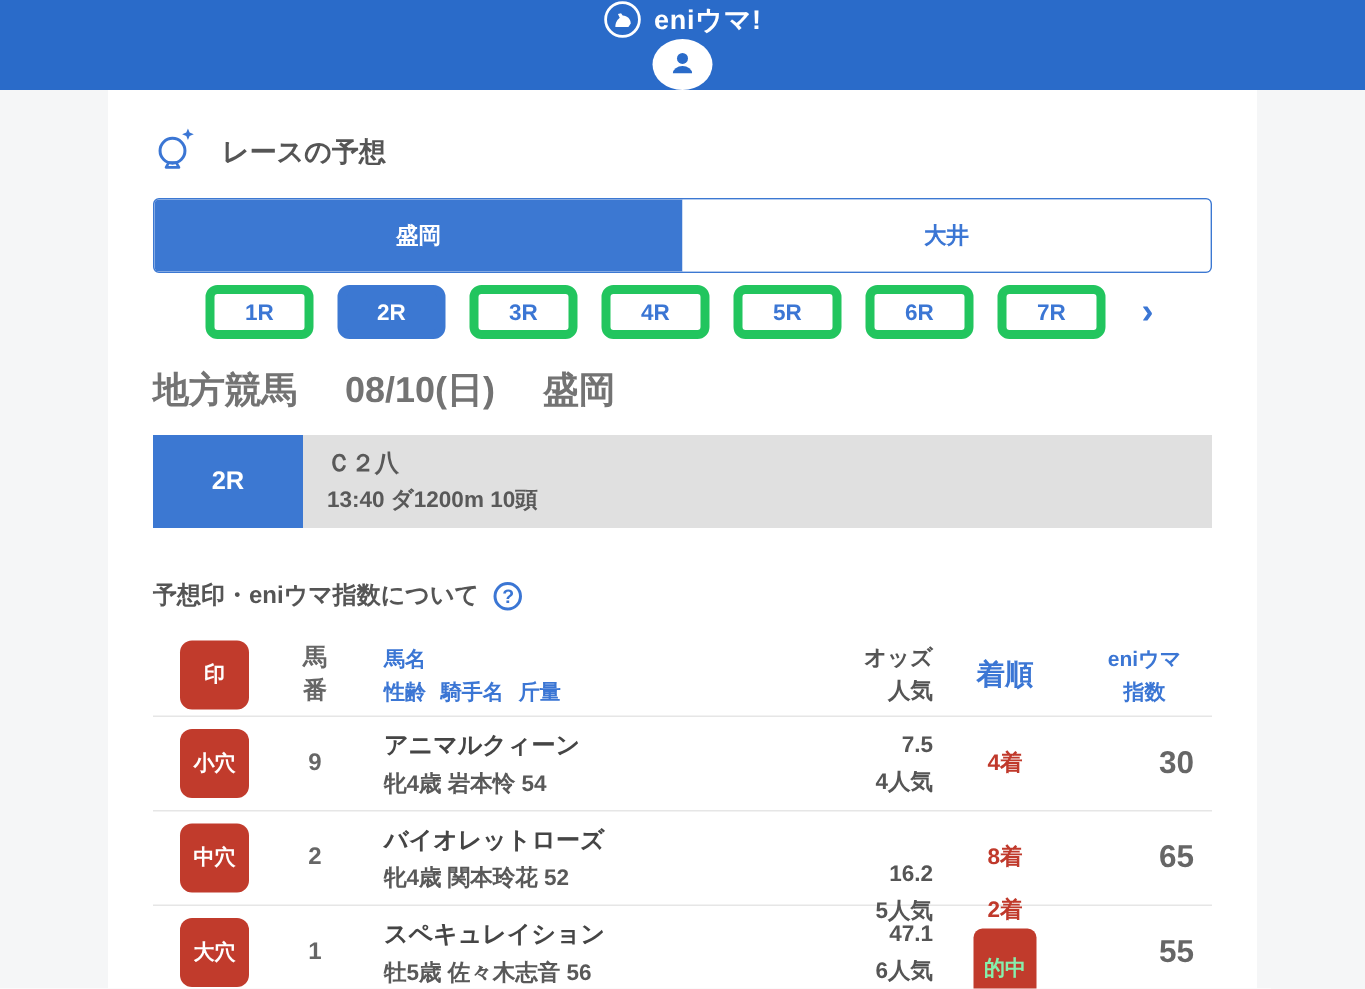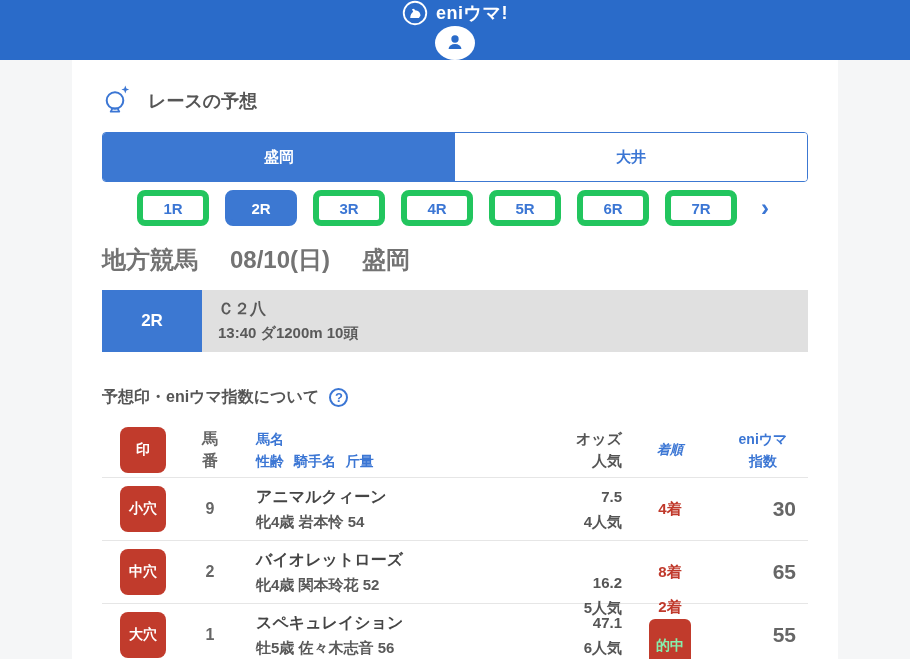--- a/index.html
+++ b/index.html
@@ -180,21 +180,21 @@
       </div>
       <div class="col-name hdr-name">
         <span class="hline">馬名</span>
         <span class="hline hline2">性齢 騎手名 斤量</span>
       </div>
       <div class="col-odds" style="line-height:22px;">
         <span class="hline">オッズ</span>
         <span class="hline">人気</span>
       </div>
       <div class="col-result">
-        <span style="color:#3b76d4;font-size:13px;font-style:italic;">着順</span>
+        <span style="color:#3b76d4;font-size:19px;">着順</span>
       </div>
       <div class="col-index hdr-index">
         <span class="hline">eniウマ</span>
         <span class="hline">指数</span>
       </div>
     </div>
 
     <div class="trow tbody-row">
       <div class="col-mark">
         <span class="mark-badge">小穴</span>

